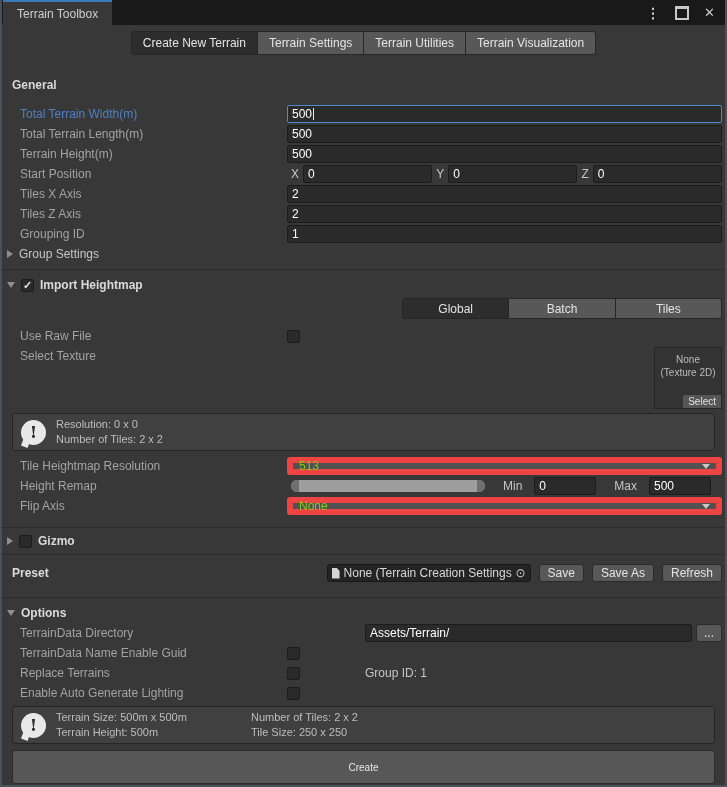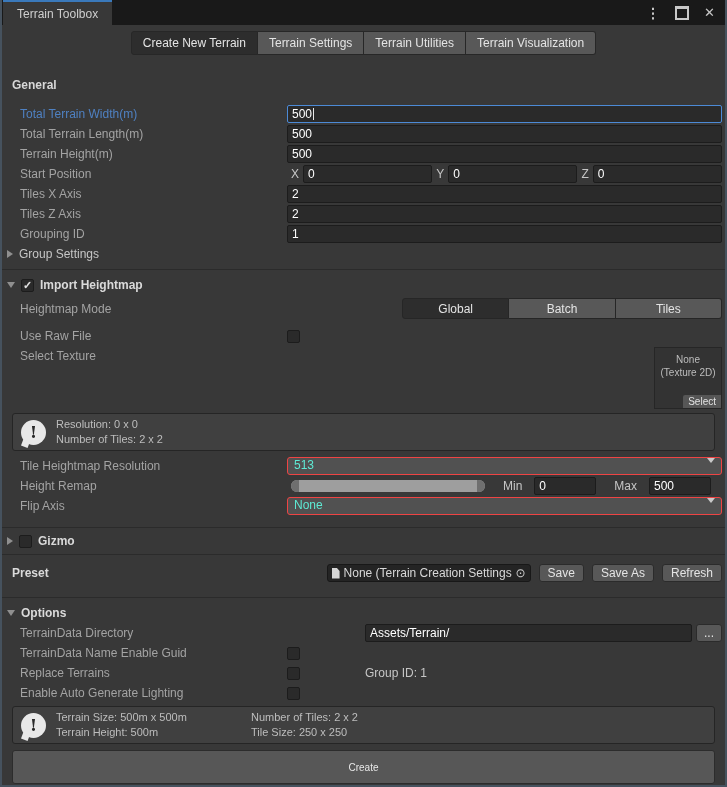--- a/index.html
+++ b/index.html
@@ -63,22 +63,22 @@
   .helpbox{margin:2px 10px 6px 10px;background:#404040;border:1px solid #252525;border-radius:3px;
     display:flex;align-items:center;padding:3px 8px;gap:10px;min-height:30px;}
   .info-icon{width:25px;height:25px;background:#e8e8e8;border-radius:50%;position:relative;flex:none;}
   .info-icon::after{content:"!";position:absolute;left:0;top:0;width:100%;height:100%;display:flex;
     align-items:center;justify-content:center;color:#2a2a2a;font-weight:bold;font-size:17px;font-family:"DejaVu Serif",serif;}
   .info-icon::before{content:"";position:absolute;left:1px;bottom:-2px;width:7px;height:7px;background:#e8e8e8;transform:rotate(20deg);}
   .help-text{font-size:11px;color:#bdbdbd;line-height:15px;}
   .help-cols{display:flex;flex:1;}
   .help-cols .col1{width:195px;}
   
-  .popup{flex:1;height:18px;box-sizing:border-box;background:#515151;border:1px solid #ef4444;border-radius:3px;
-    display:flex;padding:0 6px;color:#5eead4;min-width:0;}
+  .popup{flex:1;height:18px;box-sizing:border-box;background:#515151;border:6px solid #ef4444;border-radius:3px;
+    display:flex;align-items:center;padding:0 6px;color:#84cc16;min-width:0;}
   .popup .dd-arrow{margin-left:auto;width:0;height:0;border-left:4px solid transparent;border-right:4px solid transparent;border-top:5px solid #c9c9c9;}
   
   .slider{width:194px;height:12px;position:relative;background:#9e9e9e;border-radius:6px;margin-left:4px;flex:none;}
   .slider::before,.slider::after{content:"";position:absolute;top:0;width:8px;height:12px;background:#6f6f6f;}
   .slider::before{left:0;border-radius:6px 0 0 6px;}
   .slider::after{right:0;border-radius:0 6px 6px 0;}
   .mm-lbl{margin:0 12px 0 18px;flex:none;}
   .mm-input{width:62px;flex:none;}
   
   .preset-row{height:20px;margin:8px 3px 2px 0;display:flex;align-items:center;}
@@ -211,21 +211,20 @@
 
   <div class="sep"></div>
 
   <div class="fold-row">
     <span class="tri-down"></span>
     <span class="cb checked"></span>
     <span class="bold">Import Heightmap</span>
   </div>
 
   <div class="mode-row">
-    <div class="lbl">Heightmap Mode</div>
     <div class="mode-seg">
       <div class="mode-btn first active">
           <span>Global</span>
         </div>
       <div class="mode-btn">
           <span>Batch</span>
         </div>
       <div class="mode-btn last">
           <span>Tiles</span>
         </div>

